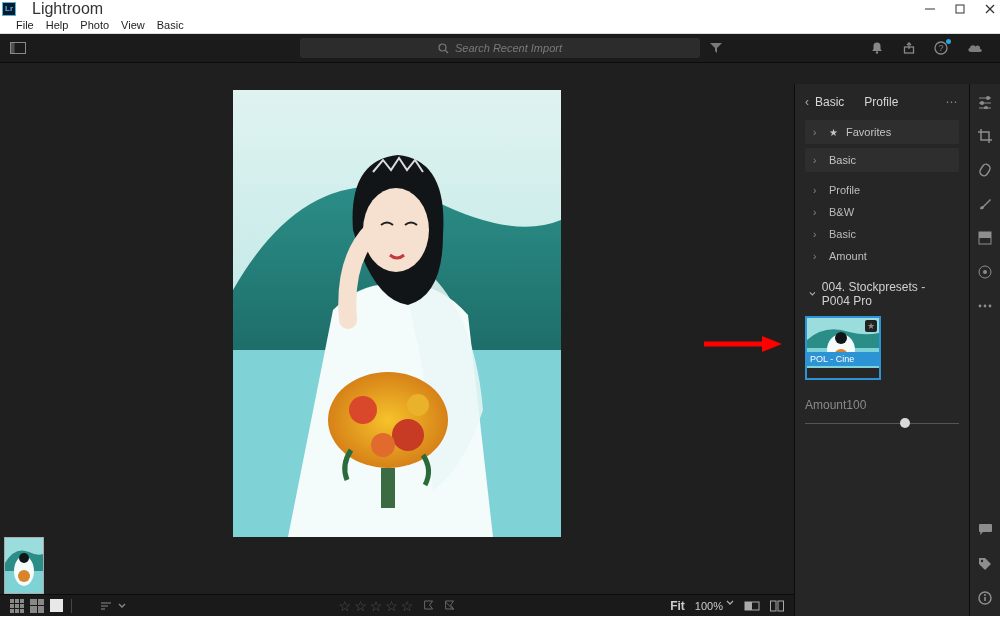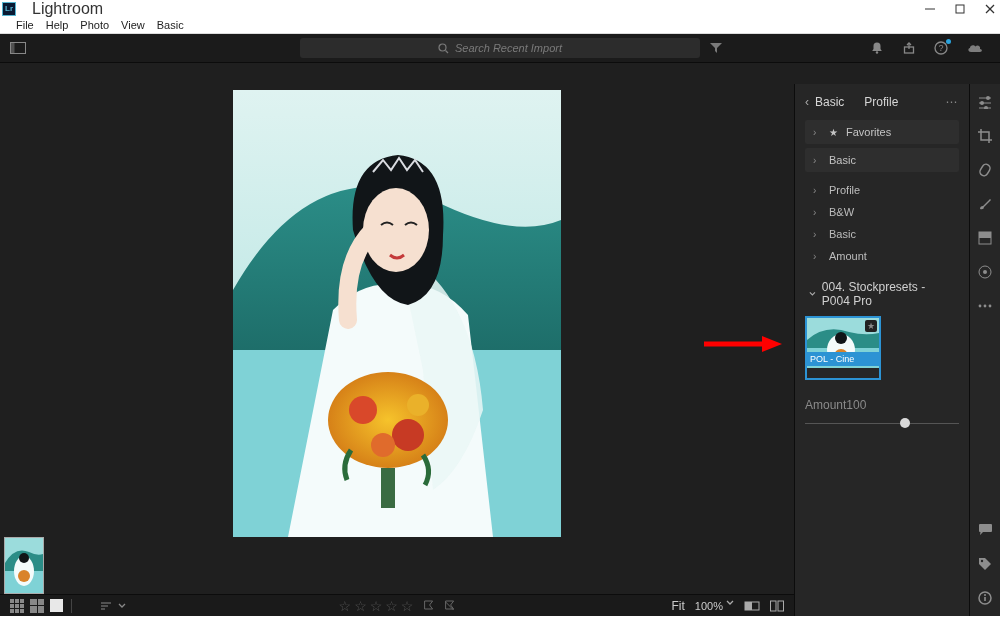--- a/index.html
+++ b/index.html
@@ -149,21 +149,21 @@
   .sort { margin-left:20px; display:flex; align-items:center; gap:4px; color:#888;}
   .stars {
     position:absolute; left:50%; transform:translateX(-50%);
     display:flex; align-items:center; gap:3px; color:#555;
   }
   .stars .star { font-size:14px;}
   .stars .flag { margin-left:6px; font-size:12px;}
   .zoom {
     margin-left:auto; display:flex; align-items:center; gap:10px; color:#ccc;
   }
-  .zoom .fit { font-weight:400;}
+  .zoom .fit { font-weight:700;}
   .zoom .pct { font-size:11px; display:flex; gap:3px;}
   
   .rightcol {
     width: 205px;
     background: #262626;
     border-left: 1px solid #0c0c0c;
     display:flex;
   }
   .panel {
     width: 172px;

